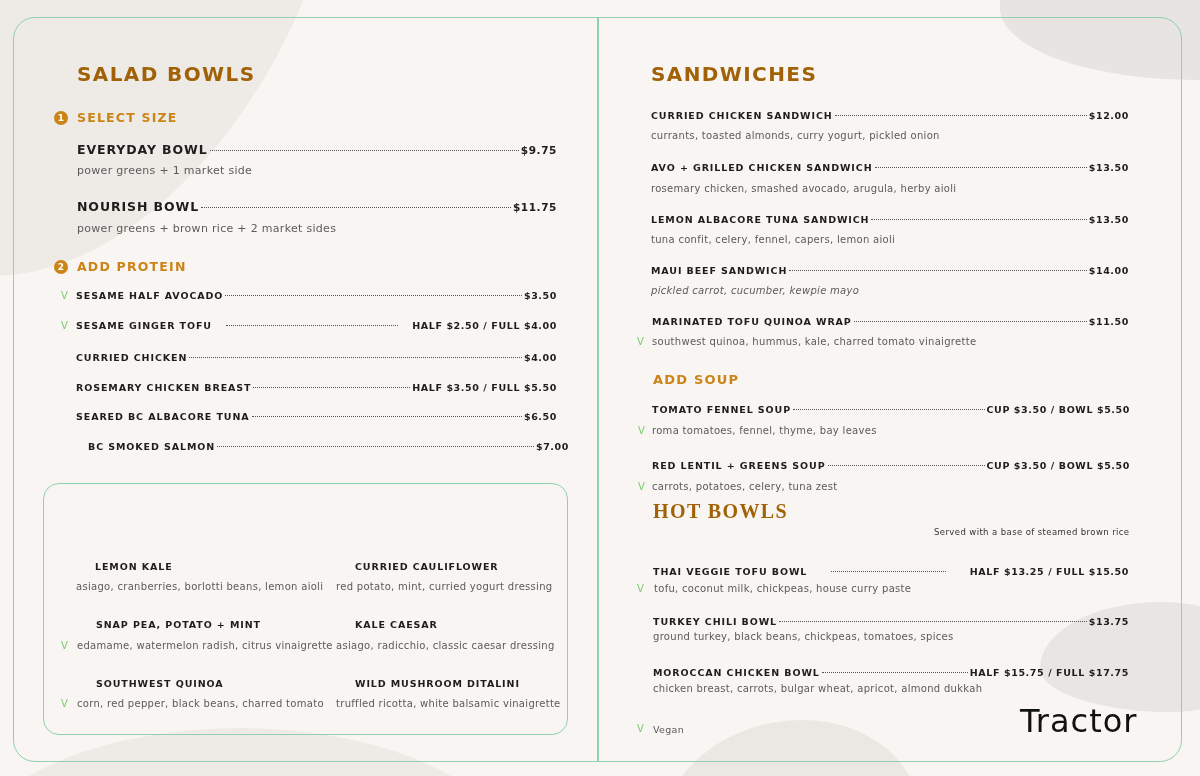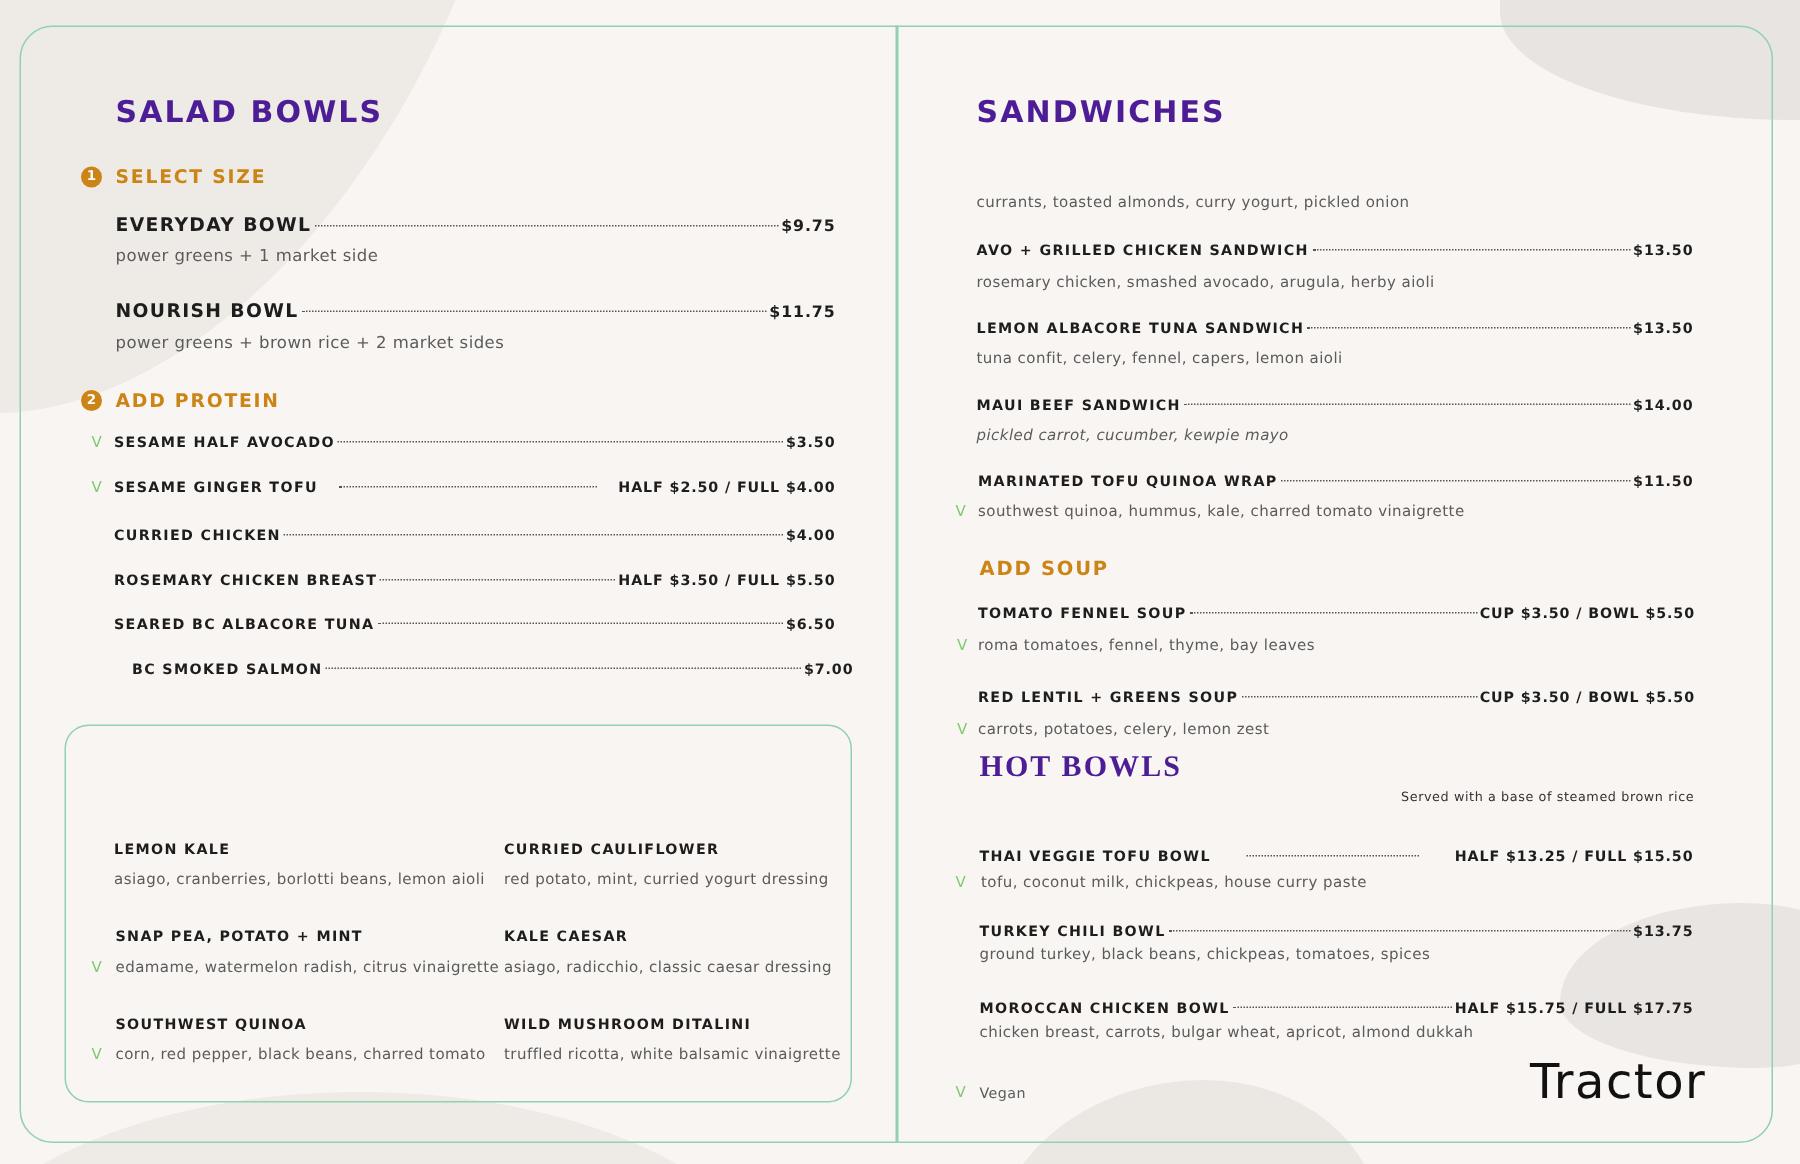--- a/index.html
+++ b/index.html
@@ -45,21 +45,21 @@
   }
   .divider {
     position: absolute; left: 597px; top: 17px; width: 2px; height: 745px;
     background: #8fd1b0; z-index: 2;
   }
 
   .content { position: absolute; inset: 0; z-index: 3; }
 
   .h-section {
     position: absolute; font-family: "DejaVu Sans", sans-serif;
-    font-weight: bold; color: #4c1d95; font-size: 20px; letter-spacing: 1.4px;
+    font-weight: bold; color: #a16207; font-size: 20px; letter-spacing: 1.4px;
   }
   .h-sub {
     position: absolute; font-weight: bold; color: #cc8416; font-size: 12.5px; letter-spacing: 1.2px;
     display: flex; align-items: center;
   }
   .num-badge {
     display: inline-flex; align-items: center; justify-content: center;
     width: 14px; height: 14px; border-radius: 50%; background: #cc8416; color: #fff;
     font-size: 9px; font-weight: bold; margin-right: 9px; letter-spacing: 0;
   }
@@ -84,21 +84,21 @@
   .desc.lg { font-size: 11px; }
   .vmark {
     position: absolute; font-size: 10px; color: #7ccb6c; font-weight: normal;
   }
 
   .sides-box {
     position: absolute; left: 43px; top: 483px; width: 525px; height: 252px;
     border: 1.5px solid #8fd1b0; border-radius: 16px;
   }
   .side-name {
-    position: absolute; font-size: 9.5px; font-weight: bold; letter-spacing: 0.9px; color: #1d1d1d; white-space: nowrap;
+    position: absolute; font-size: 9.5px; font-weight: bold; letter-spacing: 0.9px; color: #1d1d1d; white-space: nowrap; margin-left: 19px;
   }
   .note {
     position: absolute; font-size: 8.5px; color: #333; letter-spacing: 0.4px; white-space: nowrap;
   }
   .brand {
     position: absolute; left: 1020px; top: 702px; font-size: 32px; color: #111;
     font-family: "DejaVu Sans", sans-serif; font-weight: normal; letter-spacing: 1px;
   }
 </style>
 </head>
@@ -196,20 +196,25 @@
 
   <div class="side-name" style="left:77px; top:678px;">SOUTHWEST QUINOA</div>
   <span class="vmark" style="left:61px; top:698px;">V</span>
   <div class="desc" style="left:77px; top:698px;">corn, red pepper, black beans, charred tomato</div>
 
   <div class="side-name" style="left:336px; top:678px;">WILD MUSHROOM DITALINI</div>
   <div class="desc" style="left:336px; top:698px;">truffled ricotta, white balsamic vinaigrette</div>
 
   <div class="h-section" style="left:651px; top:62px;">SANDWICHES</div>
 
+  <div class="row sm" style="left:651px; top:110px; width:478px;">
+    <span class="name">CURRIED CHICKEN SANDWICH</span>
+    <span class="dots"></span>
+    <span class="price">$12.00</span>
+  </div>
   <div class="desc" style="left:651px; top:130px;">currants, toasted almonds, curry yogurt, pickled onion</div>
 
   <div class="row sm" style="left:651px; top:162px; width:478px;">
     <span class="name">AVO + GRILLED CHICKEN SANDWICH</span>
     <span class="dots"></span>
     <span class="price">$13.50</span>
   </div>
   <div class="desc" style="left:651px; top:183px;">rosemary chicken, smashed avocado, arugula, herby aioli</div>
 
   <div class="row sm" style="left:651px; top:214px; width:478px;">
@@ -243,21 +248,21 @@
   </div>
   <span class="vmark" style="left:638px; top:425px;">V</span>
   <div class="desc" style="left:652px; top:425px;">roma tomatoes, fennel, thyme, bay leaves</div>
 
   <div class="row sm" style="left:652px; top:460px; width:478px;">
     <span class="name">RED LENTIL + GREENS SOUP</span>
     <span class="dots"></span>
     <span class="price">CUP $3.50 / BOWL $5.50</span>
   </div>
   <span class="vmark" style="left:638px; top:481px;">V</span>
-  <div class="desc" style="left:652px; top:481px;">carrots, potatoes, celery, lemon zest</div>
+  <div class="desc" style="left:652px; top:481px;">carrots, potatoes, celery, tuna zest</div>
 
   <div class="h-section" style="left:653px; top:500px;font-family:Liberation Serif, serif;">HOT BOWLS</div>
   <div class="note" style="left:934px; top:527px;">Served with a base of steamed brown rice</div>
 
   <div class="row sm" style="left:653px; top:566px; width:476px;gap:22px;">
     <span class="name">THAI VEGGIE TOFU BOWL</span>
     <span class="dots"></span>
     <span class="price">HALF $13.25 / FULL $15.50</span>
   </div>
   <span class="vmark" style="left:637px; top:583px;">V</span>

